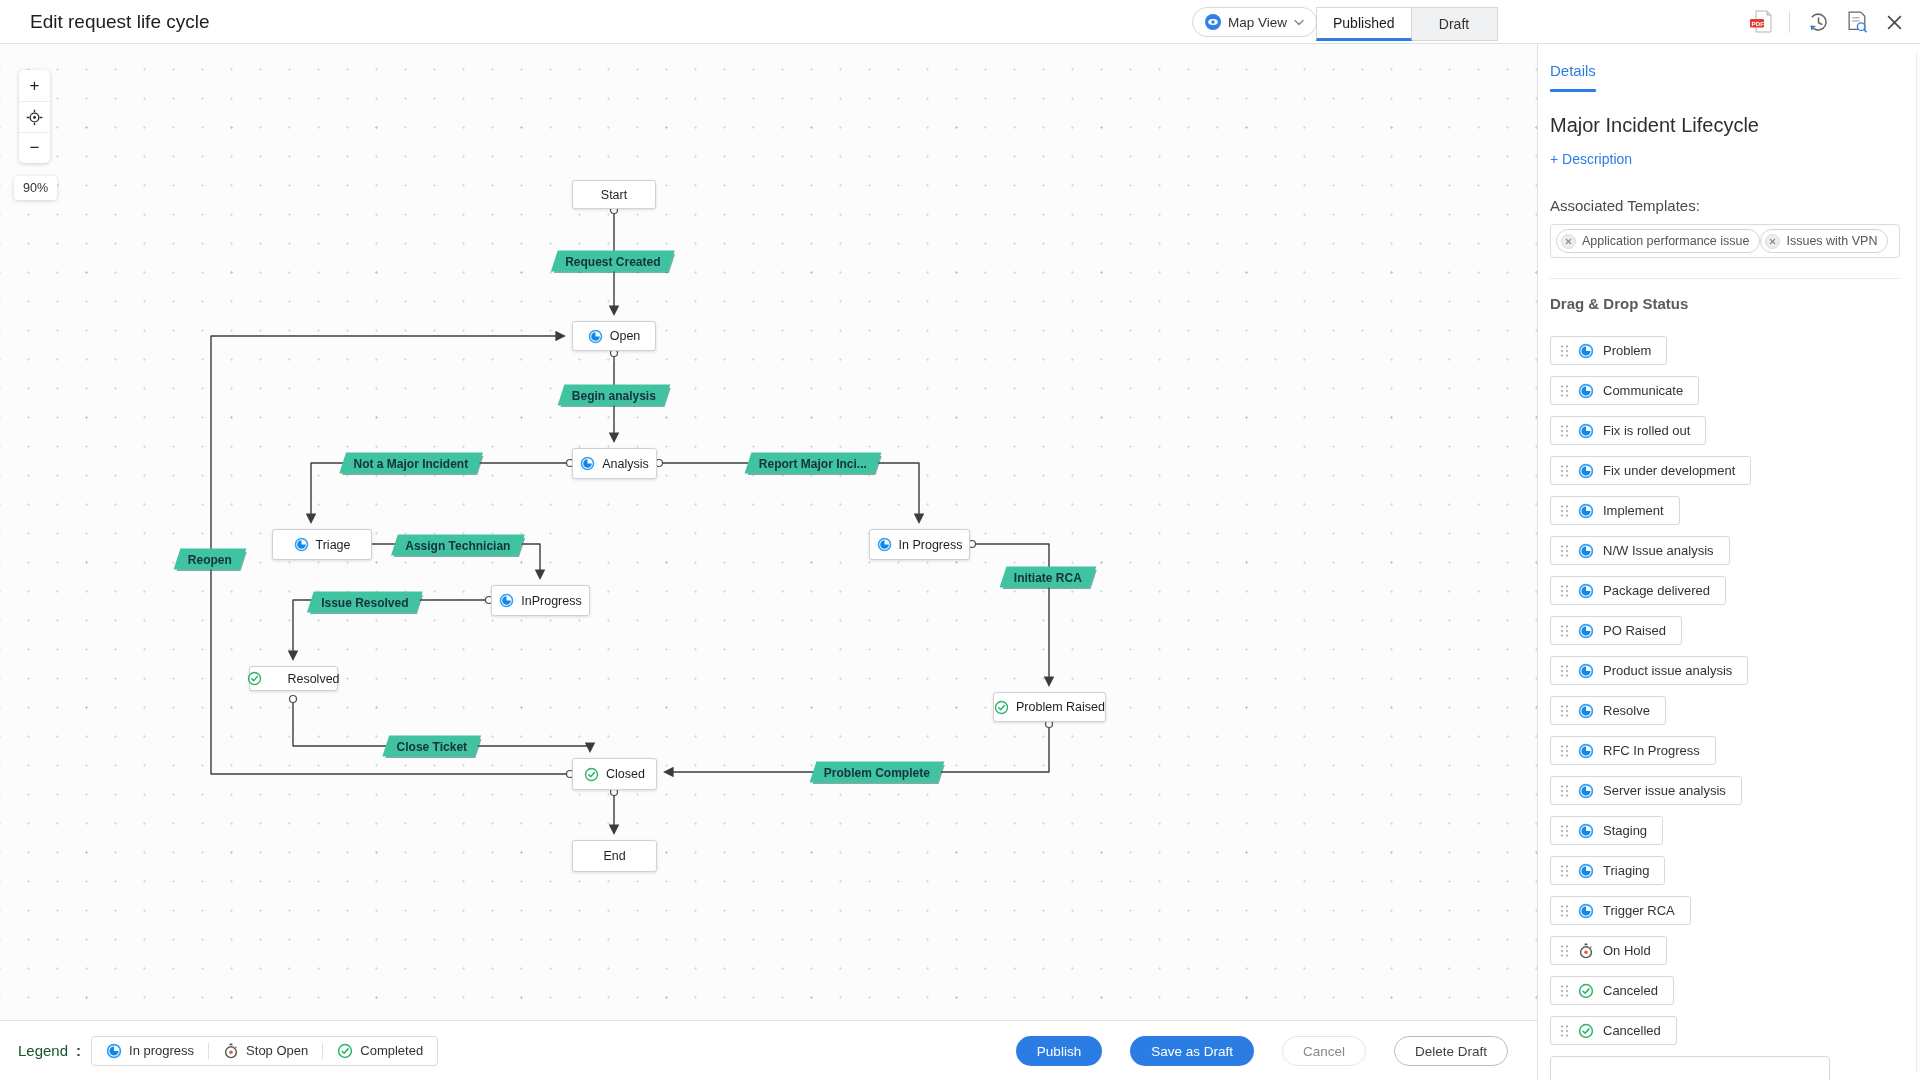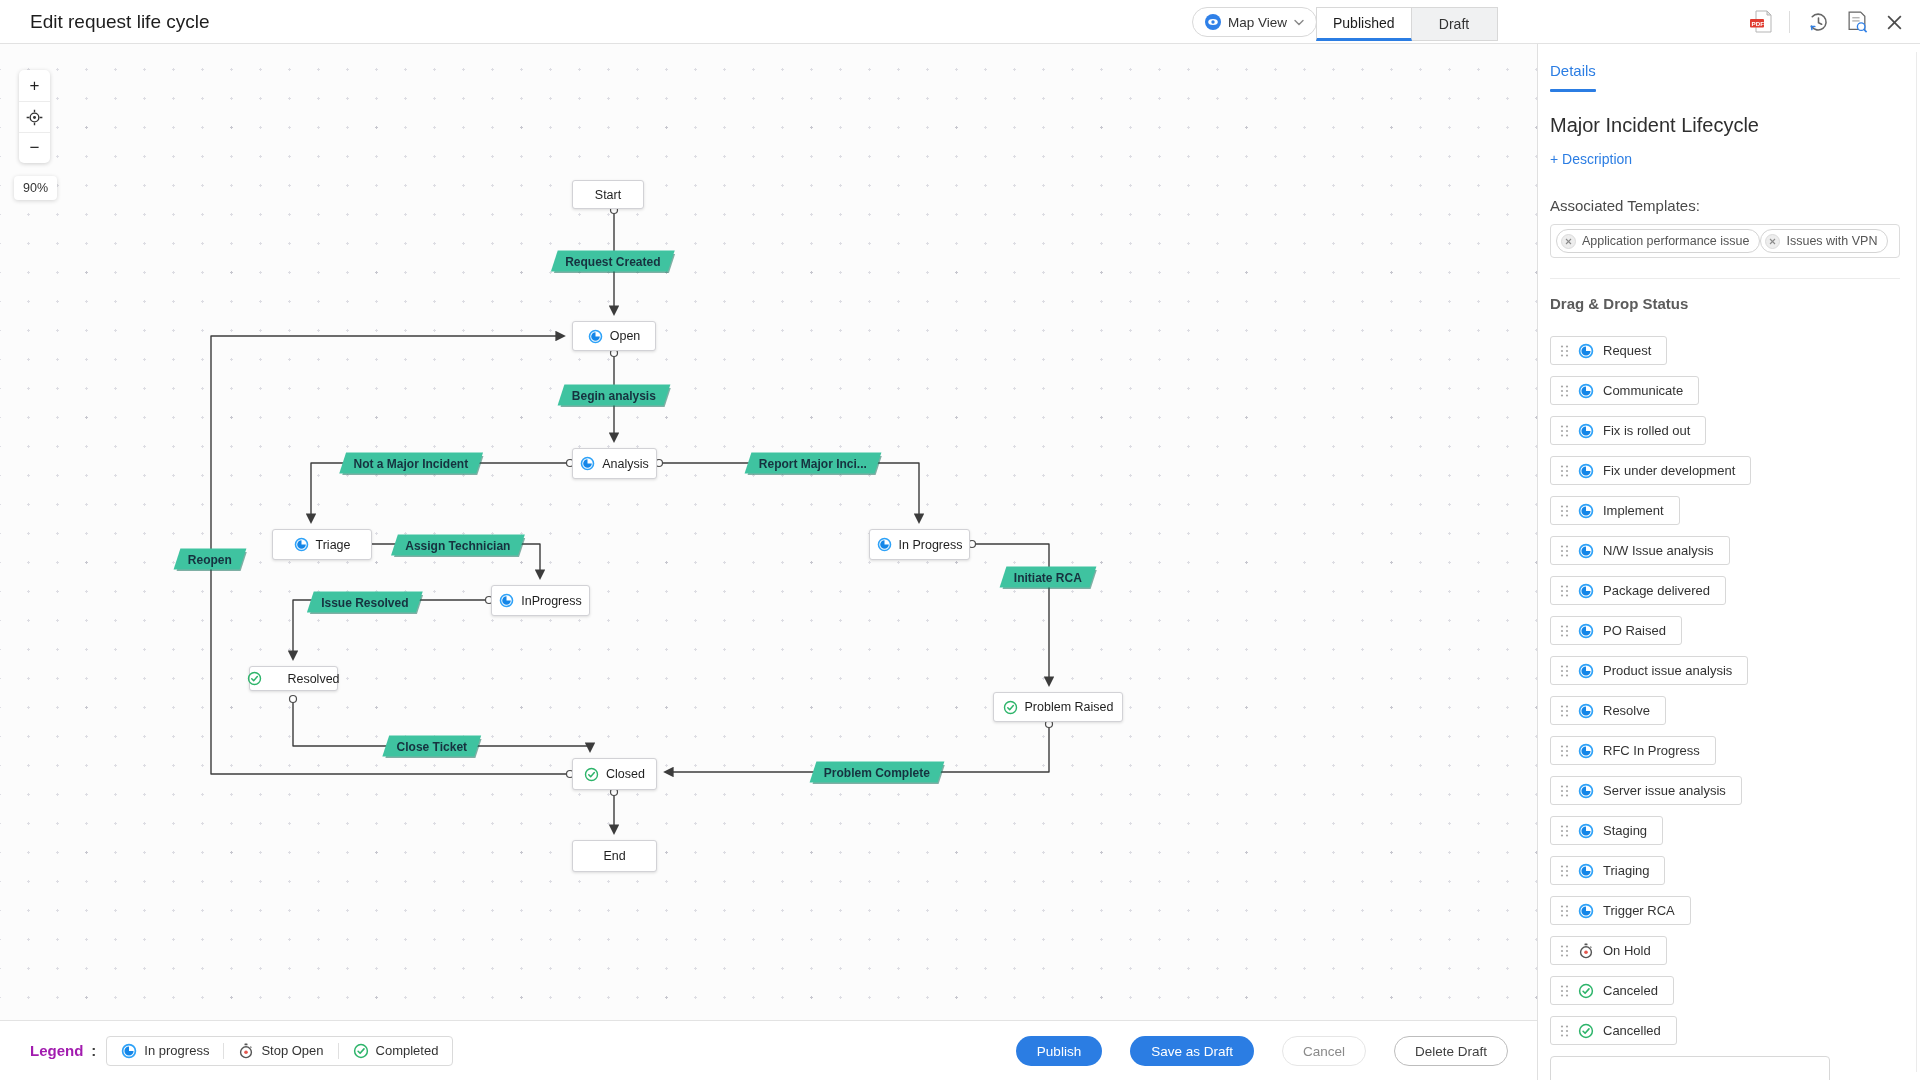--- a/index.html
+++ b/index.html
@@ -42,21 +42,21 @@
   .node{position:absolute;display:flex;align-items:center;justify-content:center;gap:7px;
     background:#fff;border:1px solid #d2d2d6;border-radius:3px;box-shadow:0 1px 3px rgba(0,0,0,.13);
     font-size:12.5px;color:#1f1f1f;cursor:pointer;}
   .tlabel{position:absolute;height:21px;background:#3fc3a0;transform:translate(-50%,-50%) skewX(-18deg);
     display:flex;align-items:center;padding:0 11px;box-shadow:2.5px 2.5px 0 -1px rgba(23,112,91,.55);cursor:pointer;}
   .tlabel span{transform:skewX(18deg);font-size:12px;font-weight:bold;color:#16323f;white-space:nowrap;}
 
   
   .canvas-footer{position:relative;height:60px;background:#fff;border-top:1px solid #e3e3e3;
     display:flex;align-items:center;padding-left:18px;}
-  .legend-lbl{font-size:15px;font-weight:bold;color:#a21caf;margin-left:12px;}
+  .legend-lbl{font-size:15px;font-weight:normal;color:#14532d;}
   .legend-colon{font-size:15px;font-weight:bold;color:#3f3f3f;margin-left:8px;}
   .legend-box{margin-left:10px;height:30px;display:flex;align-items:center;border:1px solid #dadada;border-radius:4px;background:#fff;}
   .legend-item{display:flex;align-items:center;gap:7px;padding:0 14px;font-size:13px;color:#333;}
   .legend-item + .legend-item{border-left:1px solid #e0e0e0;}
   .footer-btns{position:absolute;right:29px;top:15px;display:flex;gap:28px;}
   .btn{height:30px;border-radius:16px;font-size:13.5px;display:flex;align-items:center;justify-content:center;
     padding:0 20px;cursor:pointer;border:1px solid transparent;font-family:"Liberation Sans",sans-serif;}
   .btn.primary{background:#2b7de3;color:#fff;}
   .btn.ghost{background:#fff;color:#8a8a8a;border-color:#e6e6e6;}
   .btn.outline{background:#fff;color:#3f3f3f;border-color:#bdbdbd;}
@@ -191,21 +191,21 @@
                   <line x1="8" y1="0.6" x2="8" y2="3.1" stroke="#333" stroke-width="1.3"></line>
                   <line x1="8" y1="12.9" x2="8" y2="15.4" stroke="#333" stroke-width="1.3"></line>
                   <line x1="0.6" y1="8" x2="3.1" y2="8" stroke="#333" stroke-width="1.3"></line>
                   <line x1="12.9" y1="8" x2="15.4" y2="8" stroke="#333" stroke-width="1.3"></line>
                 </svg>
               </span>
             </div>
           <div class="zoom-btn">−</div>
         </div>
         <div class="zoom-pct">90%</div>
-      <div class="node" style="left: 572px; top: 136px; width: 72px; height: 29px;">
+      <div class="node" style="left: 572px; top: 136px; width: 84px; height: 29px;">
             <span>Start</span>
           </div>
           <div class="node" style="left: 572px; top: 277px; width: 84px; height: 30px;">
             <span class="ic">
               <svg width="15" height="15" viewBox="0 0 16 16">
                 <circle cx="8" cy="8" r="6.4" fill="none" stroke="#2ea2f8" stroke-width="1.7"></circle>
                 <path d="M8 8 L8 3.4 A4.6 4.6 0 1 0 12.6 8 Z" fill="#1486e8"></path>
               </svg>
             </span>
             <span>Open</span>
@@ -248,21 +248,21 @@
           </div>
           <div class="node" style="left: 249px; top: 622px; width: 89px; height: 25px; gap: 25px;">
             <span class="ic">
               <svg width="15" height="15" viewBox="0 0 16 16">
                 <circle cx="8" cy="8" r="6.4" fill="none" stroke="#2db46a" stroke-width="1.5"></circle>
                 <path d="M5.1 8.3 L7.1 10.3 L11 5.9" fill="none" stroke="#2db46a" stroke-width="1.6" stroke-linecap="round" stroke-linejoin="round"></path>
               </svg>
             </span>
             <span>Resolved</span>
           </div>
-          <div class="node" style="left: 993px; top: 648px; width: 130px; height: 30px;">
+          <div class="node" style="left: 993px; top: 648px; width: 113px; height: 30px;">
             <span class="ic">
               <svg width="15" height="15" viewBox="0 0 16 16">
                 <circle cx="8" cy="8" r="6.4" fill="none" stroke="#2db46a" stroke-width="1.5"></circle>
                 <path d="M5.1 8.3 L7.1 10.3 L11 5.9" fill="none" stroke="#2db46a" stroke-width="1.6" stroke-linecap="round" stroke-linejoin="round"></path>
               </svg>
             </span>
             <span>Problem Raised</span>
           </div>
           <div class="node" style="left: 572px; top: 714px; width: 85px; height: 32px;">
             <span class="ic">
@@ -392,21 +392,21 @@
                 <circle cx="2" cy="11.5" r="1.1" fill="#a8a8a8"></circle>
                 <circle cx="7" cy="11.5" r="1.1" fill="#a8a8a8"></circle>
               </svg>
             </span>
             <span class="ic">
               <svg width="16" height="16" viewBox="0 0 16 16">
                 <circle cx="8" cy="8" r="6.4" fill="none" stroke="#2ea2f8" stroke-width="1.7"></circle>
                 <path d="M8 8 L8 3.4 A4.6 4.6 0 1 0 12.6 8 Z" fill="#1486e8"></path>
               </svg>
             </span>
-            <span>Request</span>
+            <span>Problem</span>
           </div>
           <div class="drag-item">
             <span class="grip ic">
               <svg width="9" height="14" viewBox="0 0 9 14">
                 <circle cx="2" cy="2.5" r="1.1" fill="#a8a8a8"></circle>
                 <circle cx="7" cy="2.5" r="1.1" fill="#a8a8a8"></circle>
                 <circle cx="2" cy="7" r="1.1" fill="#a8a8a8"></circle>
                 <circle cx="7" cy="7" r="1.1" fill="#a8a8a8"></circle>
                 <circle cx="2" cy="11.5" r="1.1" fill="#a8a8a8"></circle>
                 <circle cx="7" cy="11.5" r="1.1" fill="#a8a8a8"></circle>

